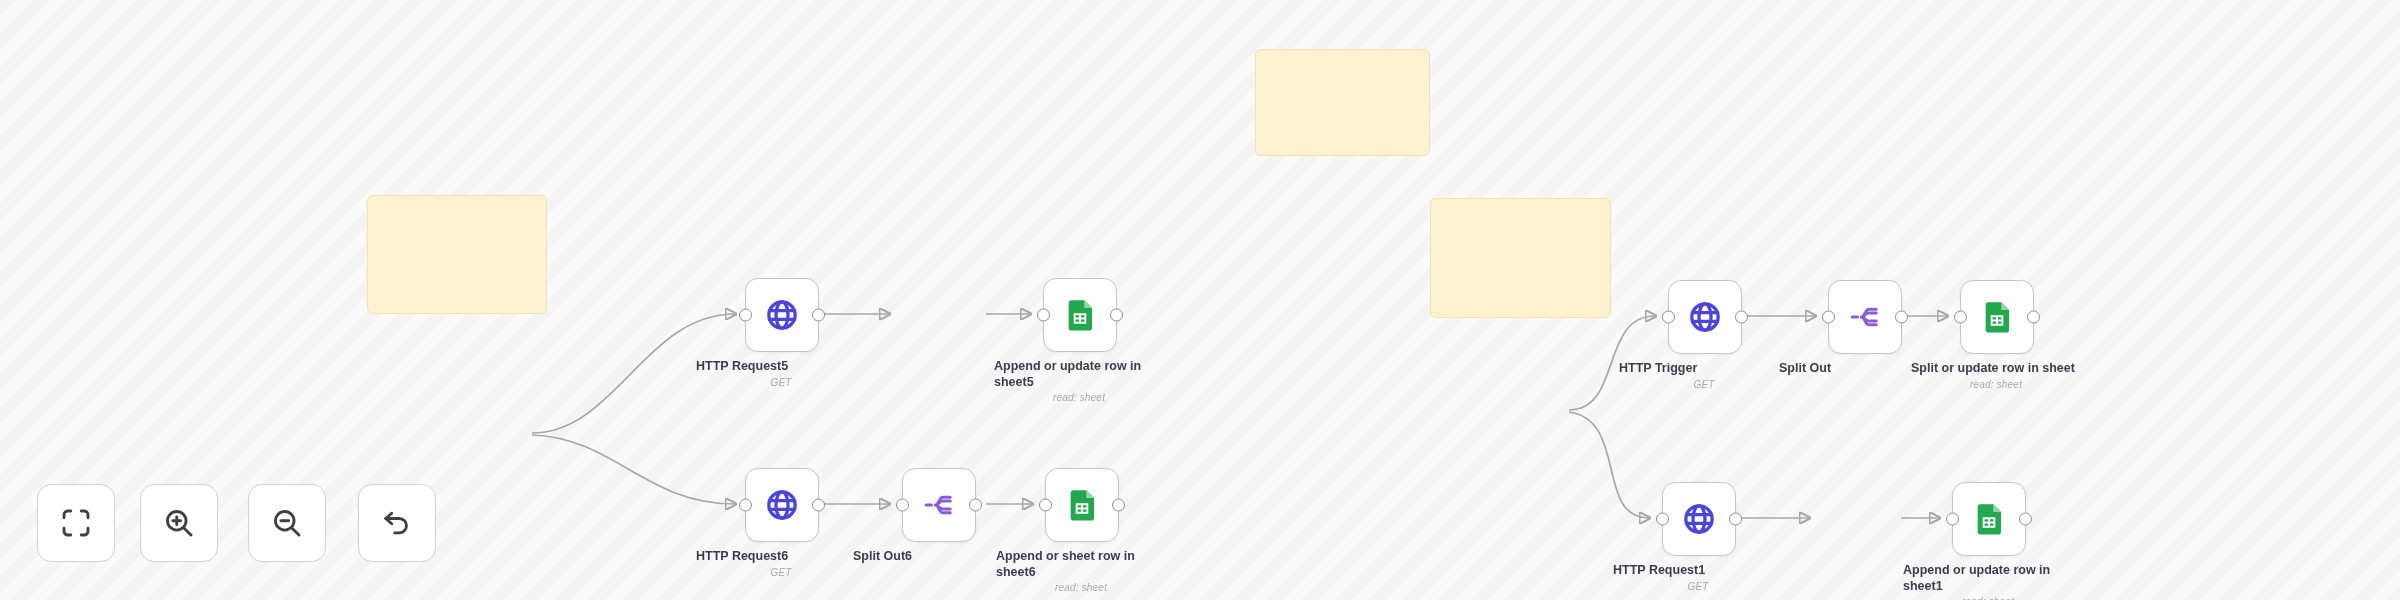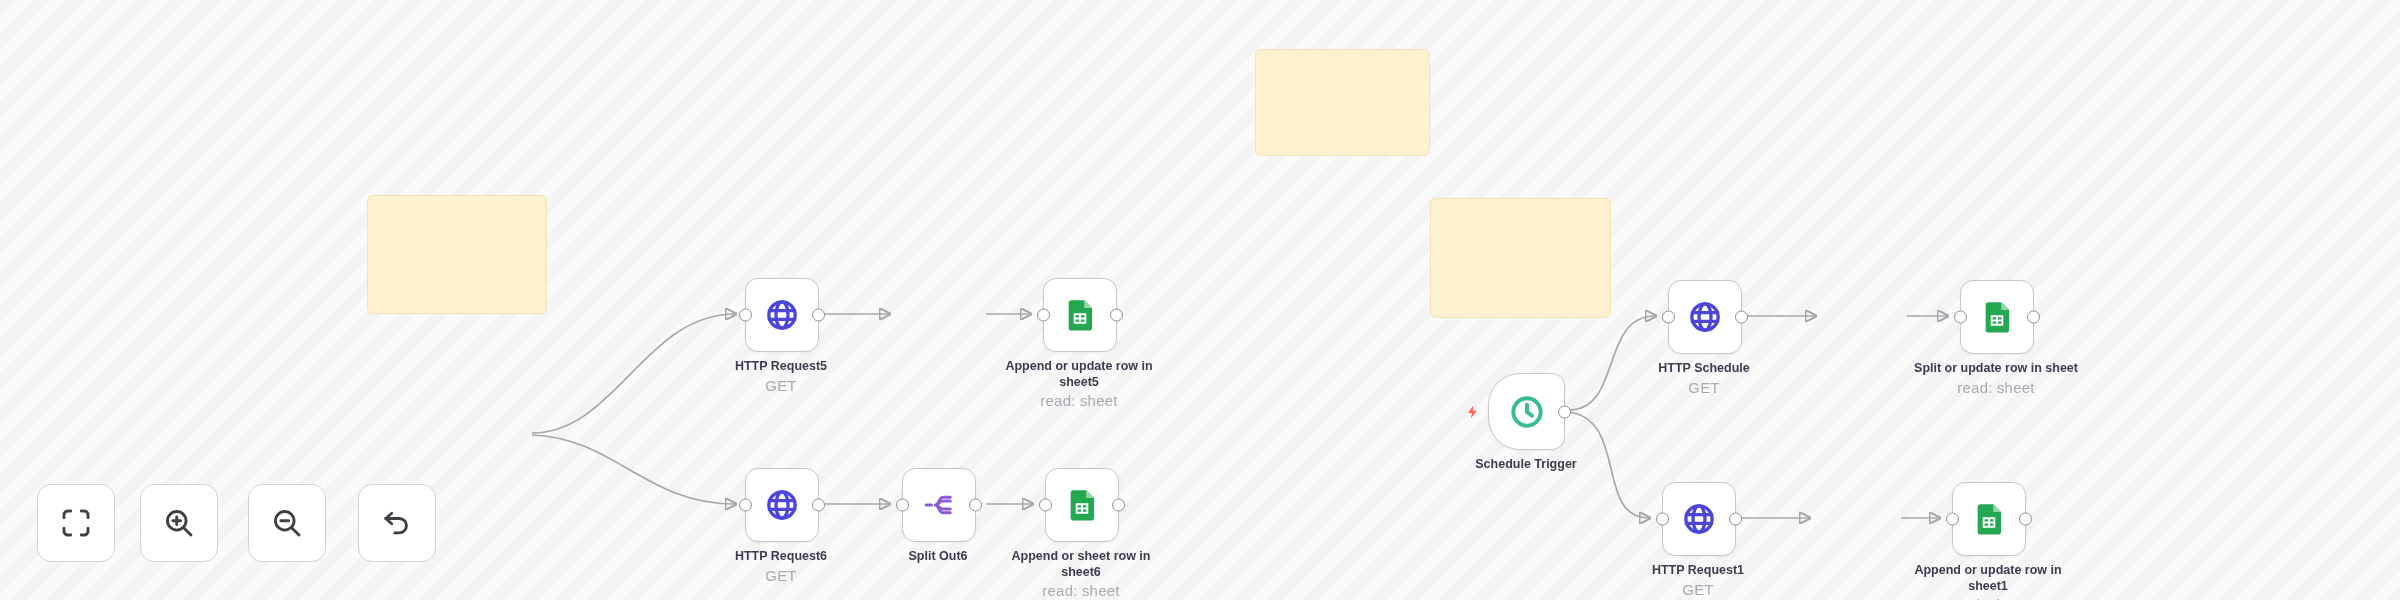--- a/index.html
+++ b/index.html
@@ -22,27 +22,27 @@
   }
   .node.trigger{width:75px;}
   .node.trigger .node-box{width:75px;height:75px;border-radius:32px 13px 13px 32px;}
   .port{
     position:absolute;width:11px;height:11px;border-radius:50%;
     background:#fff;border:1.8px solid #8f8f98;top:50%;transform:translateY(-50%);
   }
   .port.in{left:-7px;}
   .port.out{right:-7px;}
   .node-label{
-    margin-top:7px;width:170px;margin-left:-49px;text-align:center;
+    margin-top:7px;width:170px;margin-left:-49px;
     font-size:12.5px;font-weight:600;color:#3c3c50;line-height:1.25;
   }
   .node.trigger .node-label{margin-left:-47px;}
   .node-sub{
     margin-top:2px;width:170px;margin-left:-49px;text-align:center;
-    font-size:15px;color:#a9a9b2;letter-spacing:.2px;
+    font-size:10px;color:#a9a9b2;letter-spacing:.2px;font-style:italic;
   }
   .bolt{position:absolute;left:-24px;top:50%;transform:translateY(-50%);line-height:0;}
   .ctrl-btn{
     position:absolute;width:78px;height:78px;background:#fff;border:1.5px solid #d2d2d6;
     border-radius:14px;display:flex;align-items:center;justify-content:center;
     z-index:10;cursor:pointer;padding:0;
   }
   .ctrl-btn svg{stroke:#3f3f46;}
   .icon{line-height:0;}
 </style>
@@ -149,54 +149,51 @@
           <path d="M8.2 11.5 h7.6 v6 h-7.6 z M8.2 14.5 h7.6 M12 11.5 v6" stroke="#fff" stroke-width="1.3" fill="none"></path>
         </svg>
       </span>
       <span class="port in"></span>
       <span class="port out"></span>
     </div>
     <div class="node-label">Append or sheet row in sheet6</div>
     <div class="node-sub">read: sheet</div>
   </div>
 
-  <div class="node trigger" style="left:1488px;top:373px">
-    <div class="node-box">
-      <span class="bolt">
-        <svg width="15" height="15" viewBox="0 0 24 24">
-            <path d="M13 2 L5 13.5 H11 L9.5 22 L19 10 H12.5 Z" fill="#ff6352"></path>
-          </svg>
-      </span>
-      <span class="icon">
-        <svg width="40" height="40" viewBox="0 0 24 24" fill="none" stroke="#38bd8c" stroke-width="2.4" stroke-linecap="round">
-          <circle cx="12" cy="12" r="8.2"></circle>
-            <path d="M12 12 V7.6 M12 12 L15 14.2"></path>
-        </svg>
-      </span>
-      <span class="port out"></span>
-    </div>
-    <div class="node-label">Schedule Trigger</div>
-  </div>
 
   <div class="node" style="left:1668px;top:280px">
     <div class="node-box">
       <span class="icon">
         <svg width="38" height="38" viewBox="0 0 24 24" fill="none" stroke="#4b46d9" stroke-width="2.1" stroke-linecap="round">
           <circle cx="12" cy="12" r="8.3"></circle>
             <ellipse cx="12" cy="12" rx="3.8" ry="8.3"></ellipse>
             <path d="M4 9.2 H20 M4 14.8 H20"></path>
         </svg>
       </span>
       <span class="port in"></span>
       <span class="port out"></span>
     </div>
-    <div class="node-label">HTTP Schedule</div>
-    <div class="node-sub">GET</div>
-  </div>
-
+    <div class="node-label">HTTP Trigger</div>
+    <div class="node-sub">GET</div>
+  </div>
+
+  <div class="node" style="left:1828px;top:280px">
+    <div class="node-box">
+      <span class="icon">
+        <svg width="36" height="36" viewBox="0 0 24 24" fill="none" stroke="#8a5cd6" stroke-width="2" stroke-linecap="round">
+          <path d="M3.5 12 H7"></path>
+            <path d="M9.5 12 C12 12 12 6.8 14.5 6.8 M9.5 12 C12 12 12 17.2 14.5 17.2 M9.5 12 C12 12 12 9.4 14.5 9.4 M9.5 12 C12 12 12 14.6 14.5 14.6"></path>
+          <path d="M15.5 6.8 H19.5 M15.5 9.4 H19.5 M15.5 14.6 H19.5 M15.5 17.2 H19.5"></path>
+        </svg>
+      </span>
+      <span class="port in"></span>
+      <span class="port out"></span>
+    </div>
+    <div class="node-label">Split Out</div>
+  </div>
 
   <div class="node" style="left:1960px;top:280px">
     <div class="node-box">
       <span class="icon">
         <svg width="34" height="34" viewBox="0 0 24 24">
           <path d="M6 1.5 h9 l5.5 5.5 v14 a2 2 0 0 1-2 2 H6 a2 2 0 0 1-2-2 v-17.5 a2 2 0 0 1 2-2 z" fill="#23a74f"></path>
           <path d="M15 1.5 l5.5 5.5 H15 z" fill="#93d8ab"></path>
           <path d="M8.2 11.5 h7.6 v6 h-7.6 z M8.2 14.5 h7.6 M12 11.5 v6" stroke="#fff" stroke-width="1.3" fill="none"></path>
         </svg>
       </span>

